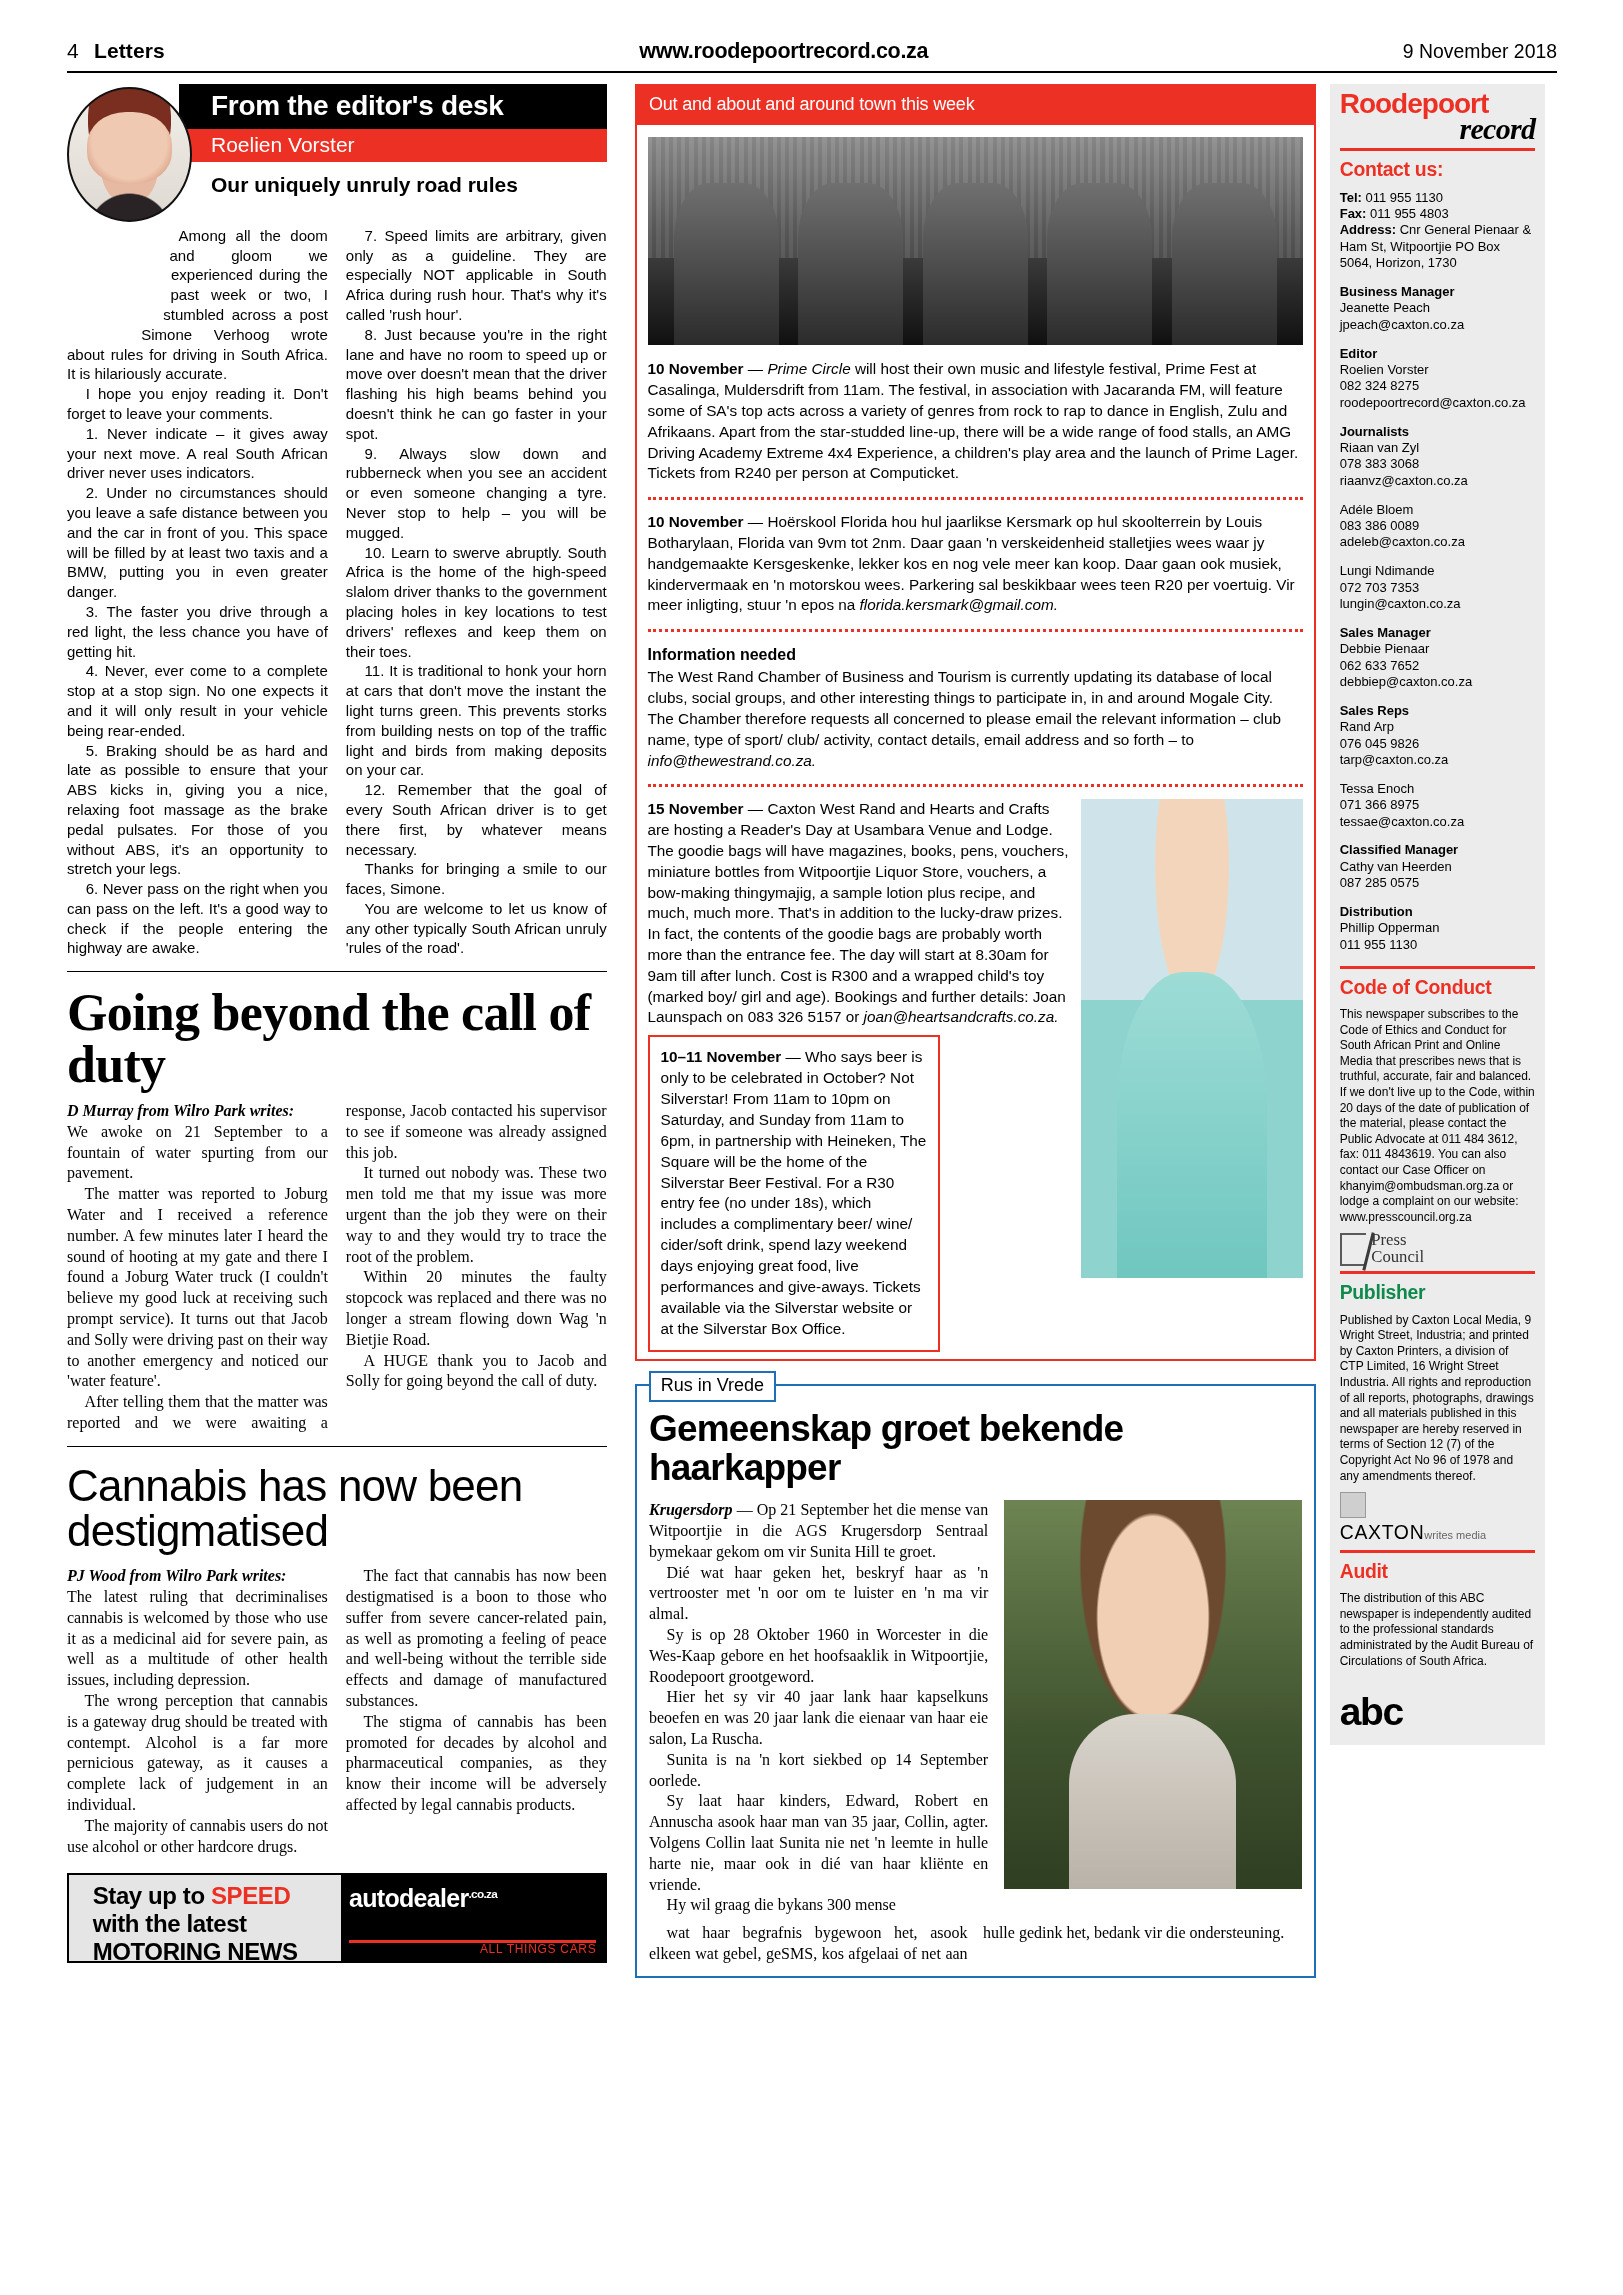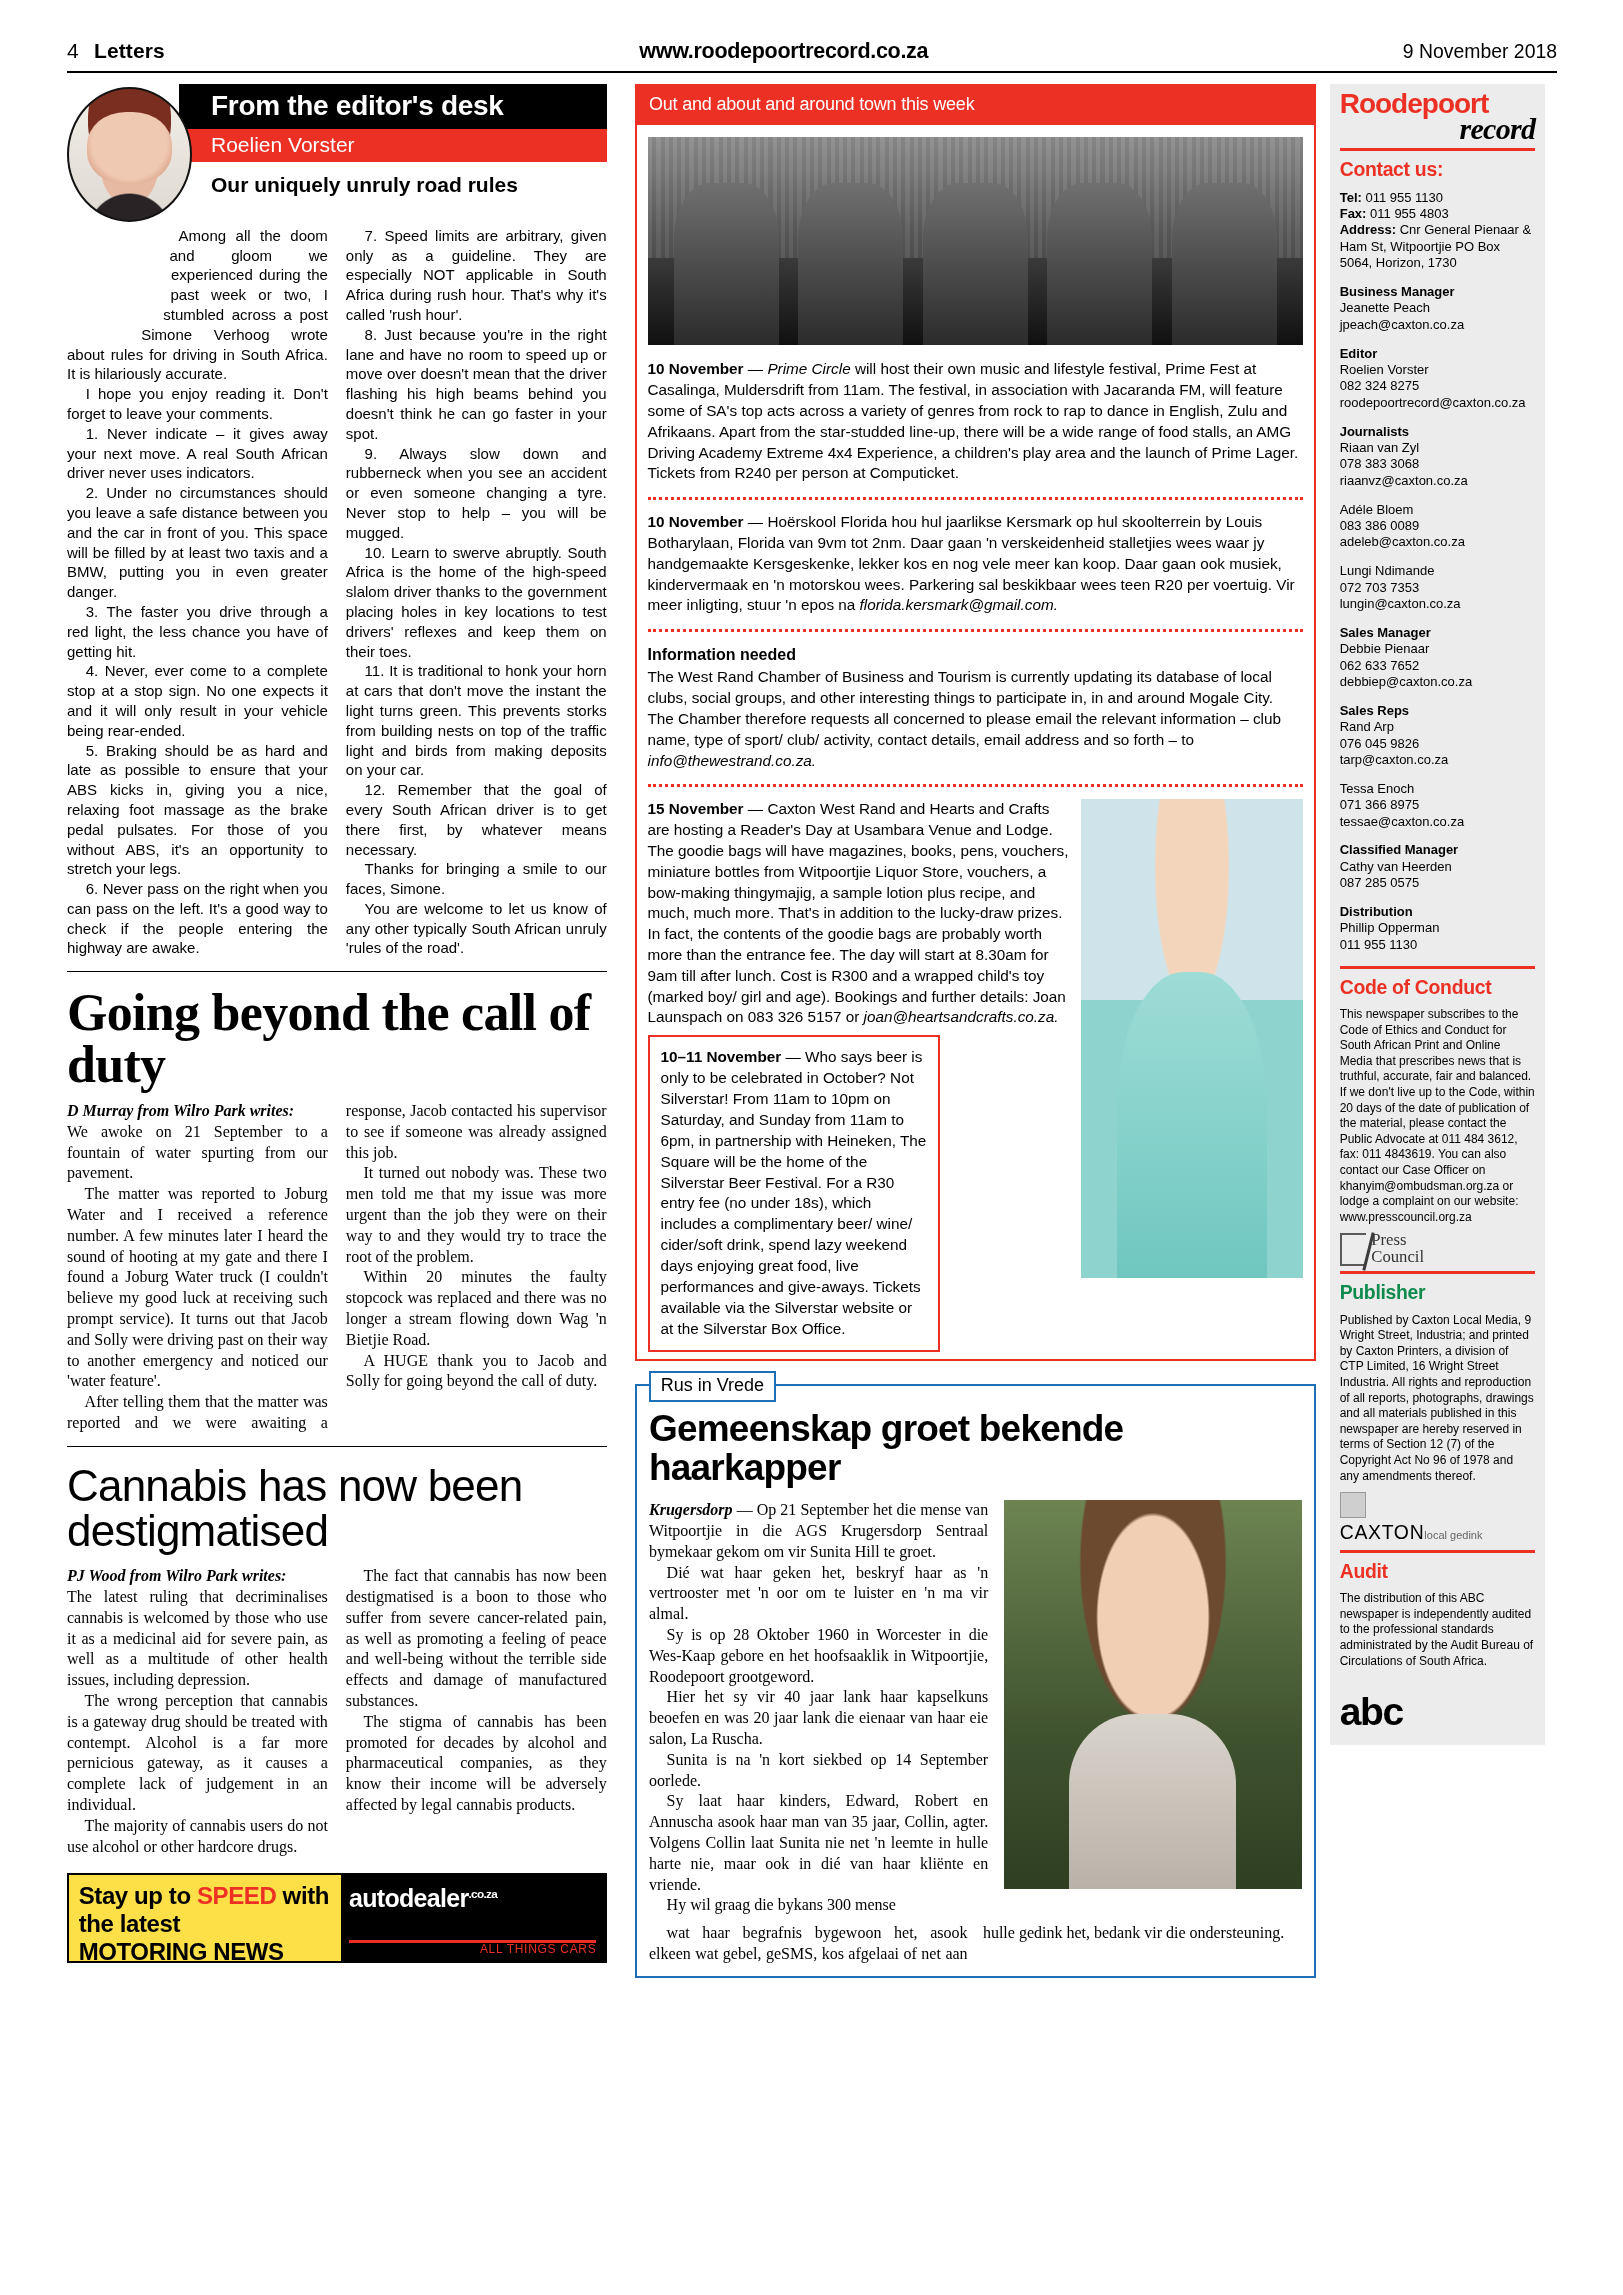--- a/index.html
+++ b/index.html
@@ -163,21 +163,22 @@
   .press-txt { font-family:"Liberation Serif", serif; font-size:16.7px; line-height:1.0; color:#333; }
   .caxton-logo { margin:8.3px 0 4.2px 0; }
   .caxton-sq { width:26px; height:26px; background:#cfcfcf; border:1.4px solid #9a9a9a; }
   .caxton-word { font-size:19.4px; letter-spacing:0.7px; margin-top:2.8px; }
   .caxton-word .lm { font-size:11px; color:#666; letter-spacing:0; }
   .abc { font-weight:700; font-size:39px; letter-spacing:-1.4px; margin-top:21px; }
 
   
   .ad {
     border:2.8px solid #000; margin-top:15.3px; display:flex; align-items:stretch; height:90px;
-    background:#fde047;
+    background:#e5e5e5;
+    padding-left:14px;
   }
   .ad-left { flex:1 1 auto; padding:7px 9.7px; }
   .ad-l1 { font-weight:700; font-size:24px; letter-spacing:-0.4px; }
   .ad-l1 .sp { color:#ED3024; }
   .ad-l2 { font-weight:700; font-size:24px; letter-spacing:-0.4px; }
   .ad-right { flex:0 0 264px; background:#000; color:#fff; padding:9.7px 8.3px; position:relative; }
   .ad-auto { font-weight:700; font-size:25px; letter-spacing:-0.7px; }
   .ad-auto .dealer { color:#fff; }
   .ad-auto .co { font-size:11.8px; vertical-align:super; }
   .ad-bar { position:absolute; left:8.3px; right:8.3px; bottom:18px; height:2.8px; background:#ED3024; }
@@ -450,21 +451,21 @@
           </div>
         </div>
 
         <div class="sb-redline"></div>
         <div class="sb-h green">Publisher</div>
         <div class="sb-small">Published by Caxton Local Media, 9 Wright Street, Industria; and printed by Caxton Printers, a division of CTP Limited, 16 Wright Street Industria. All rights and reproduction of all reports, photographs, drawings and all materials published in this newspaper are hereby reserved in terms of Section 12 (7) of the Copyright Act No 96 of 1978 and any amendments thereof.</div>
 
         <div class="caxton-logo">
           <div class="caxton-sq"></div>
           <div class="caxton-word">
-            <span>CAXTON</span><span class="lm">local gedink</span>
+            <span>CAXTON</span><span class="lm">writes media</span>
           </div>
         </div>
 
         <div class="sb-redline"></div>
         <div class="sb-h">Audit</div>
         <div class="sb-small">The distribution of this ABC newspaper is independently audited to the professional standards administrated by the Audit Bureau of Circulations of South Africa.</div>
         <div class="abc">abc</div>
 
       </div>
     </div>

